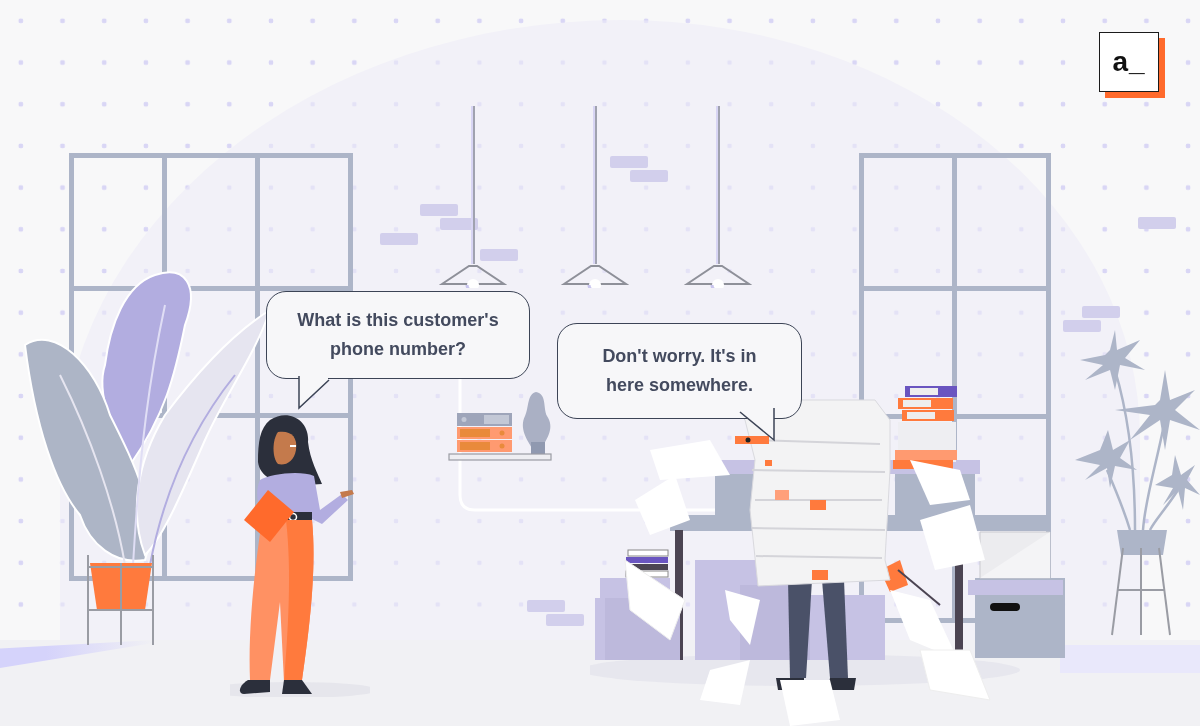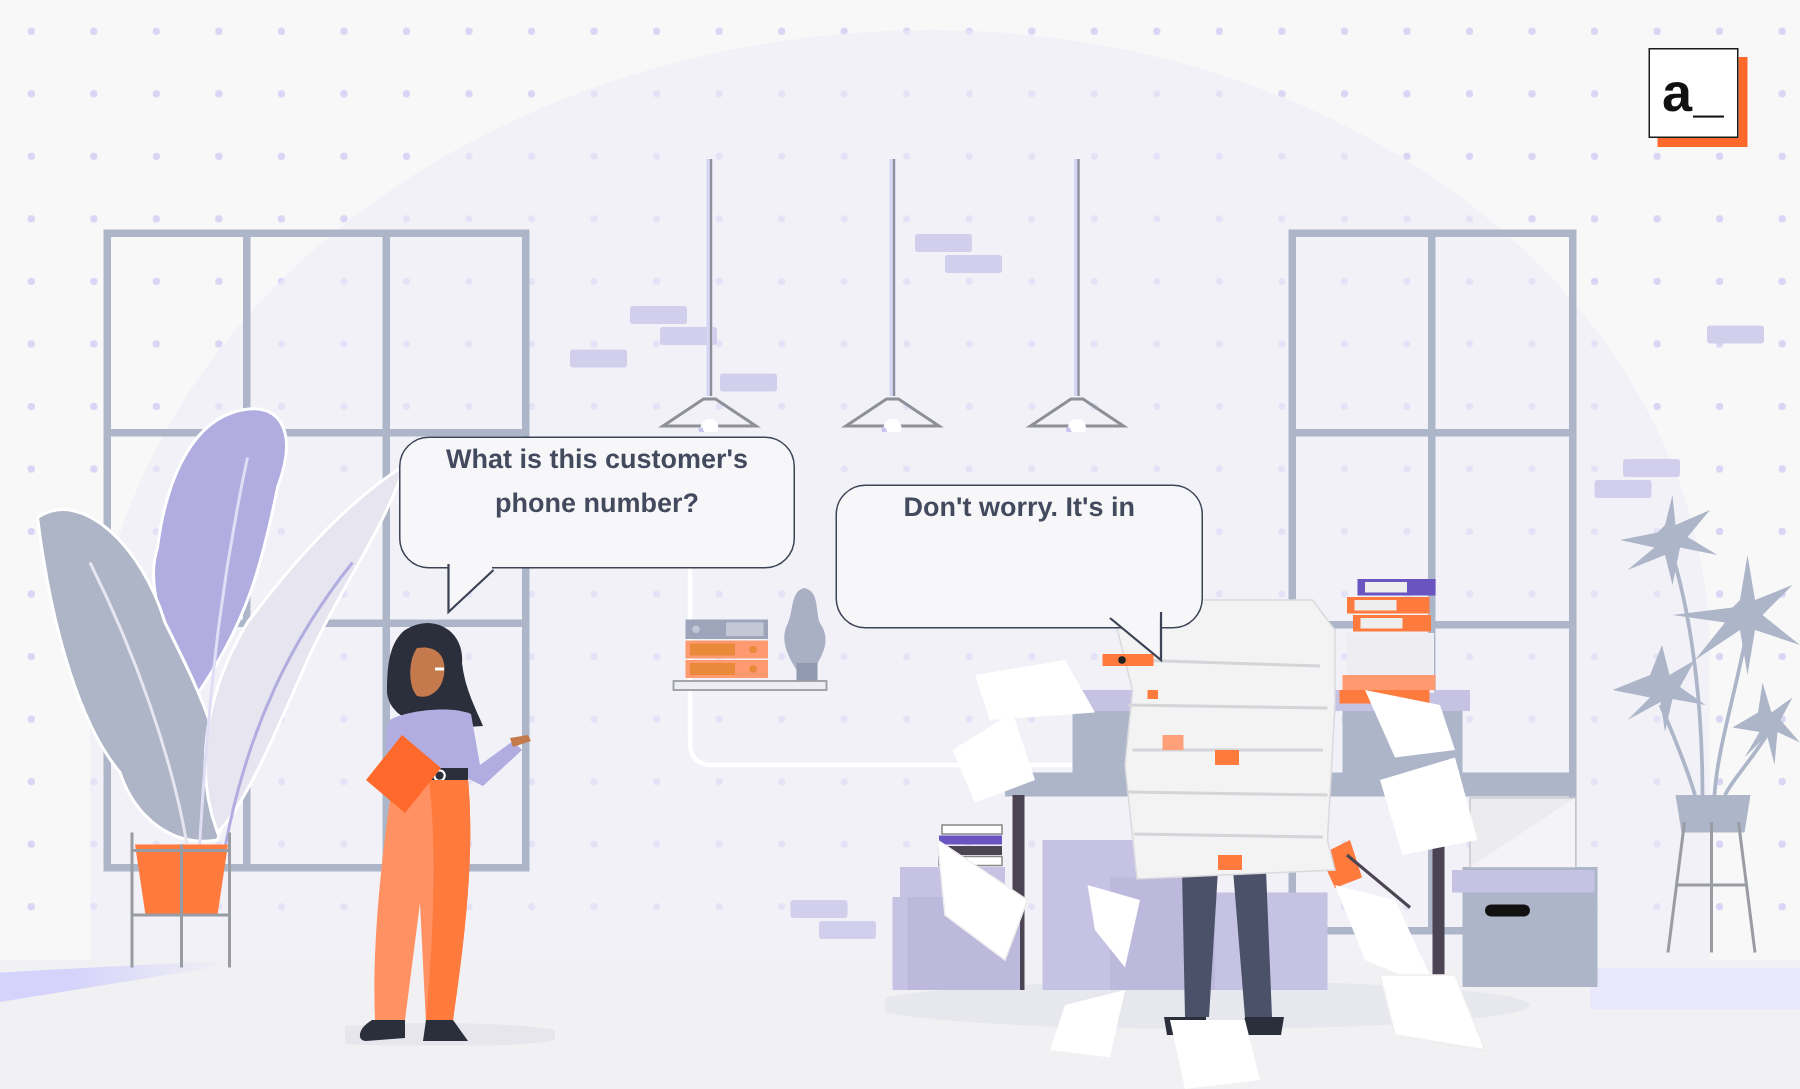--- a/index.html
+++ b/index.html
@@ -10,25 +10,25 @@
     background-image:radial-gradient(circle,#d9d6f5 2.2px,transparent 2.6px);
     background-size:41.7px 41.7px;background-position:0px 0px;}
   .blob{position:absolute;left:60px;top:20px;width:1080px;height:760px;border-radius:52% 48% 0 0/60% 55% 0 0;background:#f2f1f8}
   .floor{position:absolute;left:0;top:640px;width:1200px;height:86px;background:#f1f1f4}
   .floor-shade-r{position:absolute;left:1060px;top:645px;width:140px;height:28px;background:#e9e8fb}
   .win{position:absolute;border:5px solid #adb5c8;background:transparent}
   .bar-v{position:absolute;top:0;bottom:0;width:5px;background:#adb5c8}
   .bar-h{position:absolute;left:0;right:0;height:5px;background:#adb5c8}
   .brick{position:absolute;width:38px;height:12px;border-radius:2px;background:#d2cfec}
   .lamp{position:absolute;width:70px;height:182px}
-  .bubble{position:absolute;background:#f7f7f9;border:1.5px solid #3c4456;border-radius:20px;color:#434a5e;font-weight:bold;font-size:18px;line-height:29px;text-align:center;display:flex;align-items:flex-start;justify-content:center}
+  .bubble{position:absolute;background:#f7f7f9;border:1.5px solid #3c4456;border-radius:20px;color:#434a5e;font-weight:bold;font-size:18px;line-height:29px;text-align:center;display:flex;align-items:center;justify-content:center}
   .bubble svg{position:absolute}
   .logo{position:absolute;left:1099px;top:32px;width:60px;height:60px}
   .logo .shadow{position:absolute;left:6px;top:6px;width:60px;height:60px;background:#ff6a2c}
-  .logo .face{position:absolute;left:0;top:0;width:60px;height:60px;background:#fff;border:1.5px solid #1b1b1b;display:flex;align-items:center;justify-content:center;font-size:36px;font-weight:bold;color:#111;letter-spacing:1px}
+  .logo .face{position:absolute;left:0;top:0;width:60px;height:60px;background:#fff;border:1.5px solid #1b1b1b;display:flex;align-items:center;justify-content:center;font-size:28px;font-weight:bold;color:#111;letter-spacing:1px}
   svg{display:block}
 </style>
 </head>
 <body>
 
 <div class="scene">
   <div class="dots"></div>
   <div class="blob"></div>
   <div class="dots" style="opacity:.55"></div>
   <div class="floor"></div>
@@ -231,20 +231,21 @@
     </div>
   </div>
 
   <div class="bubble" style="left:557px;top:323px;width:245px;height:96px">
     <svg style="left:180px;top:84px" width="40" height="34" viewBox="0 0 40 34">
         <path d="M2 4 L36 32 L36 0" fill="#f7f7f9" stroke="#3c4456" stroke-width="1.5"></path>
         <rect x="3" y="0" width="32" height="4" fill="#f7f7f9"></rect>
       </svg>
     <div style="position:relative;z-index:1">
       <div>Don't worry. It's in</div>
+      <div>here somewhere.</div>
     </div>
   </div>
 
   <div class="logo">
     <div class="shadow"></div>
     <div class="face">a_</div>
   </div>
 </div>
 
 </body></html>

